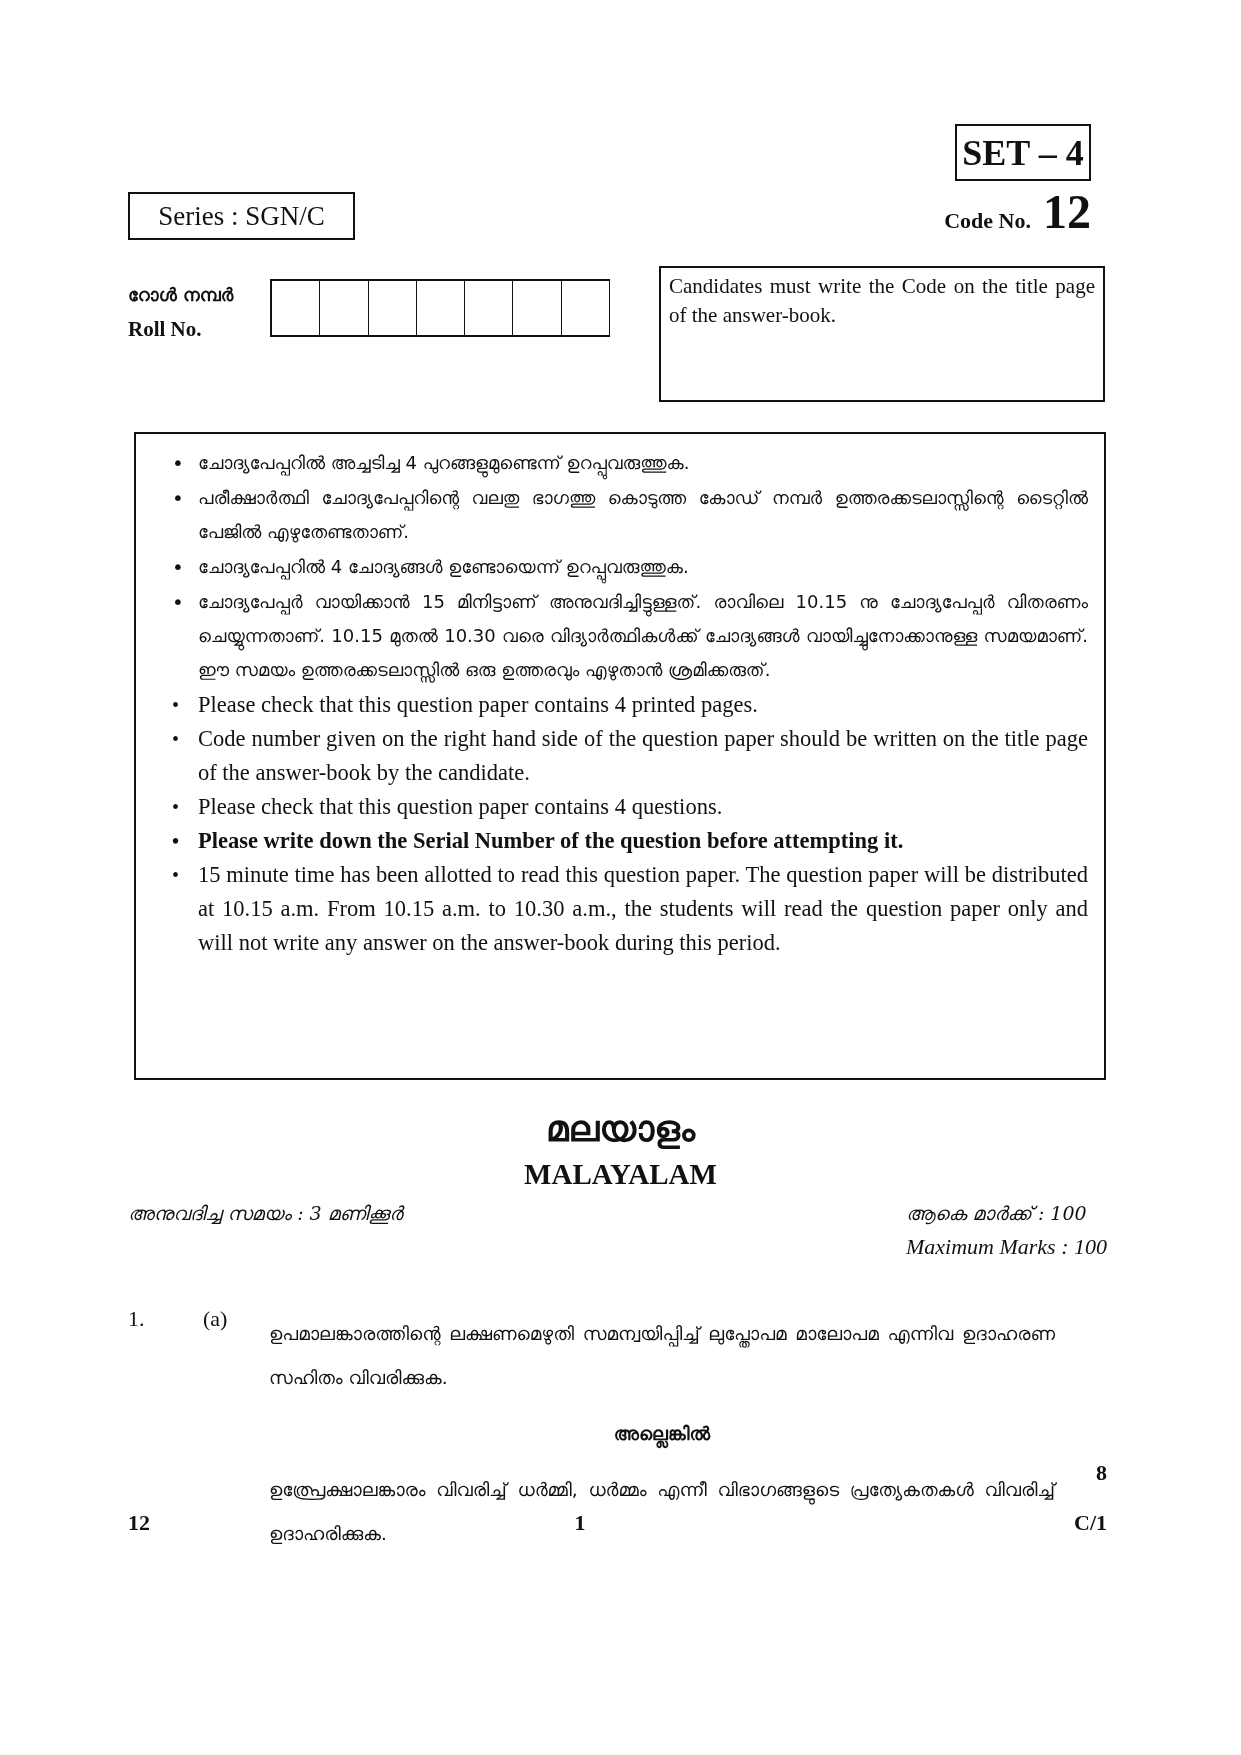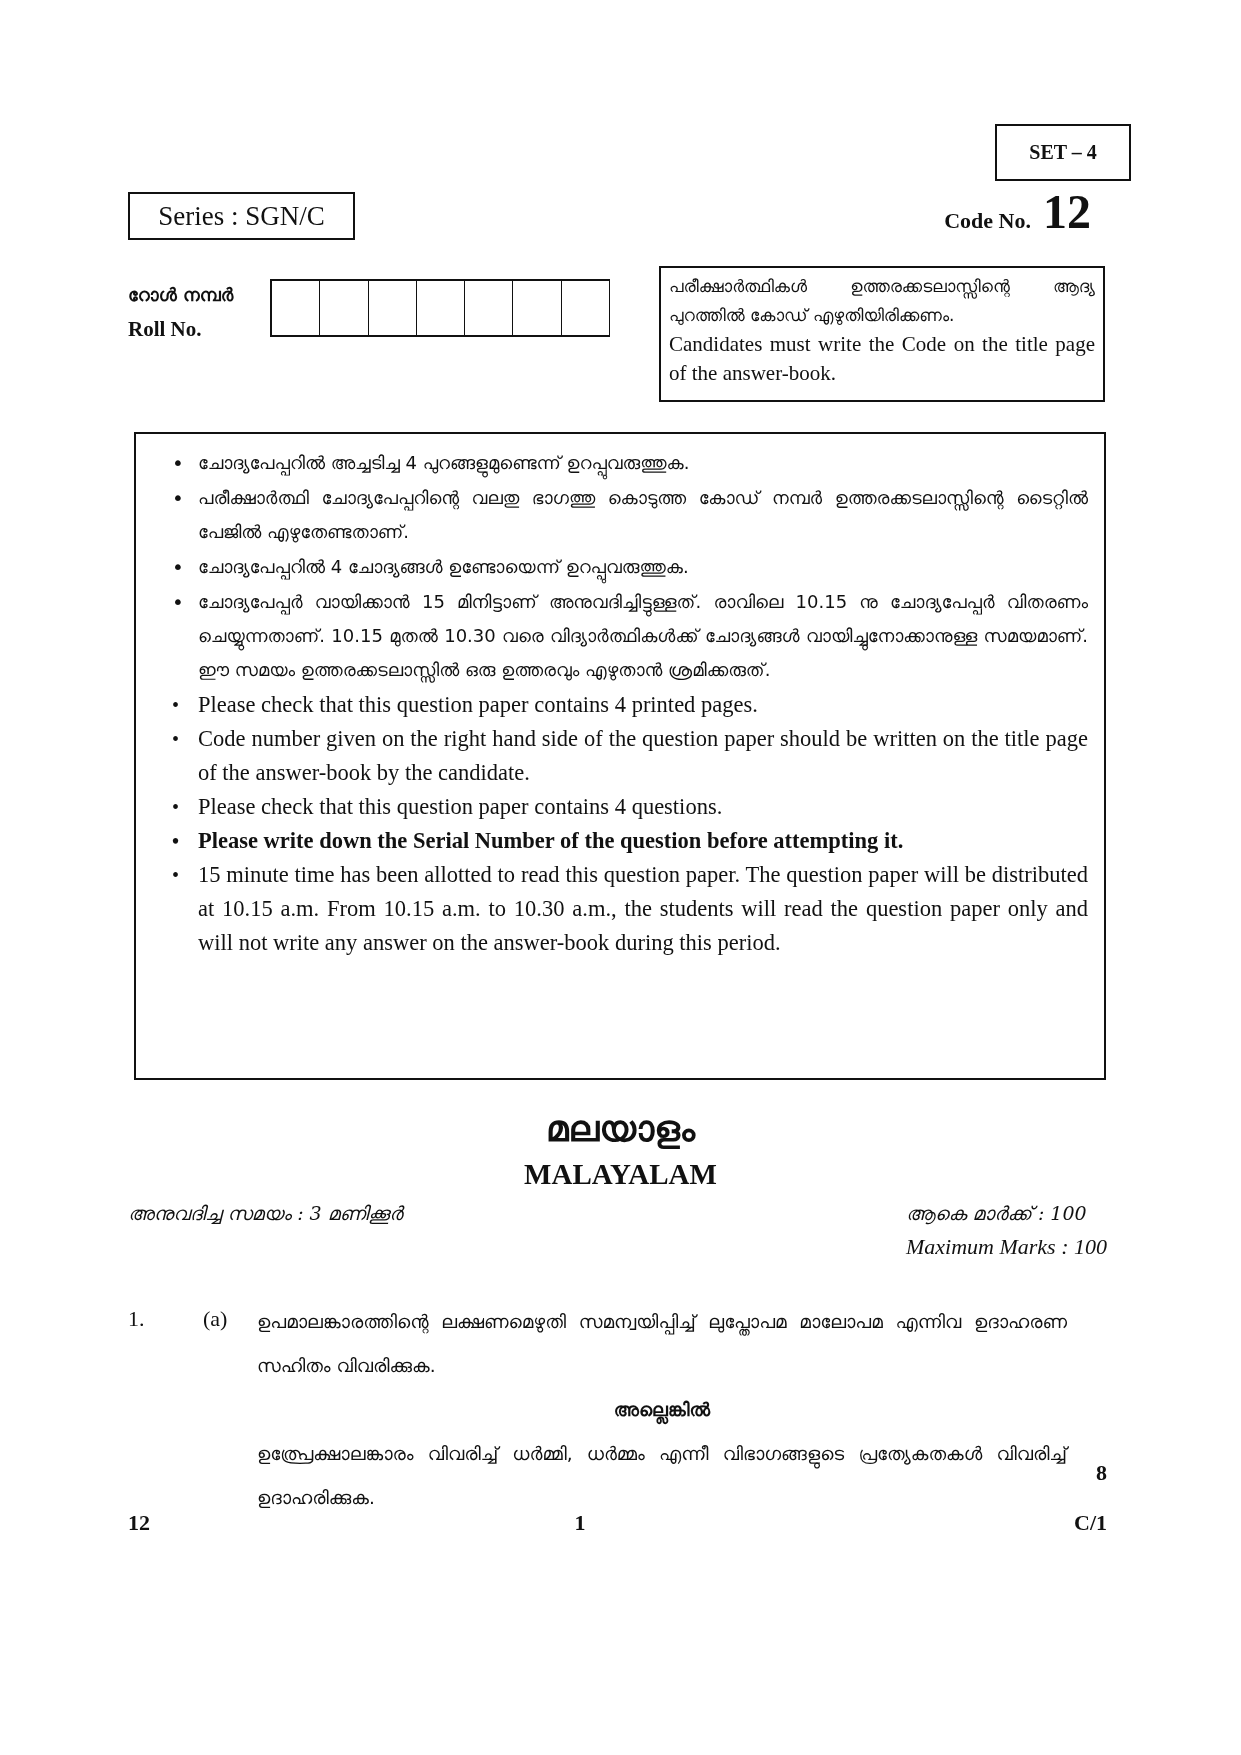--- a/index.html
+++ b/index.html
@@ -1,19 +1,19 @@
 <!DOCTYPE html>
 <html><head>
 <meta charset="utf-8">
 <style>
   html, body { margin:0; padding:0; background:#ffffff; }
   body { width:1241px; height:1755px; position:relative; overflow:hidden; color:#111; font-family:"Liberation Serif","DejaVu Serif",serif; }
   .abs { position:absolute; }
   .box { border:2px solid #111; box-sizing:border-box; }
-  .set-box { left:955px; top:124px; width:136px; height:57px; font-weight:bold; font-size:20px; display:flex; align-items:center; justify-content:center;margin-left:40px; }
+  .set-box { left:955px; top:124px; width:136px; height:57px; font-weight:bold; font-size:36px; display:flex; align-items:center; justify-content:center; }
   .series-box { left:128px; top:192px; width:227px; height:48px; font-weight:normal; font-size:27px; display:flex; align-items:center; justify-content:center; }
   .code-no { right:150px; top:188px; font-weight:bold; display:flex; align-items:baseline; gap:12px; }
   .code-no .lbl { font-size:22px; }
   .code-no .val { font-size:48px; line-height:1; }
   .roll-labels { left:128px; top:278px; font-weight:bold; font-size:21px; line-height:34px; }
   .roll-grid { left:270px; top:279px; width:340px; height:58px; display:flex; border-top:2px solid #111; border-bottom:2px solid #111; border-left:2px solid #111; box-sizing:border-box; }
   .roll-cell { flex:1; border-right:1.5px solid #111; }
   .notice-box { left:659px; top:266px; width:446px; height:136px; padding:4px 8px; font-size:21px; line-height:29px; text-align:justify; }
   .notice-box .ml { font-family:"DejaVu Sans",sans-serif; font-size:17px; line-height:29px; }
   .instr-box { left:134px; top:432px; width:972px; height:648px; padding:12px 16px 0 16px; }
@@ -24,21 +24,21 @@
   .instr-list li.en { font-size:22.5px; line-height:34px; }
   .instr-list li.bold { font-weight:bold; }
   .title-ml { left:0; width:1241px; top:1108px; text-align:center; font-family:"DejaVu Sans",sans-serif; font-weight:bold; font-size:36px; }
   .title-en { left:0; width:1241px; top:1158px; text-align:center; font-weight:bold; font-size:29px; }
   .time-left { left:128px; top:1196px; font-style:italic; font-size:22px; line-height:34px; }
   .time-left .ml, .marks-right .ml { font-family:"DejaVu Serif",serif; font-size:19px; }
   .marks-right { right:134px; top:1196px; font-style:italic; font-size:22px; line-height:34px; text-align:left; }
   .q-num { left:128px; top:1306px; font-size:22px; }
   .q-sub { left:203px; top:1306px; font-size:22px; }
   .q-body { left:257px; top:1300px; width:810px; font-family:"DejaVu Sans",sans-serif; font-size:18.5px; line-height:44px; }
-  .q-body p { margin:0; text-align:justify; }
+  .q-body p { margin:12px; text-align:justify; }
   .q-body .or { text-align:center; font-weight:bold; }
   .q-marks { right:134px; top:1460px; font-weight:bold; font-size:22px; }
   .footer-left { left:128px; top:1510px; font-weight:bold; font-size:22px; }
   .footer-center { left:0; width:1160px; text-align:center; top:1510px; font-weight:bold; font-size:22px; }
   .footer-right { right:134px; top:1510px; font-weight:bold; font-size:22px; }
 </style>
 </head>
 <body>
 
 <div class="abs box set-box">SET – 4</div>
@@ -56,21 +56,20 @@
     <div class="roll-cell"></div>
     <div class="roll-cell"></div>
     <div class="roll-cell"></div>
     <div class="roll-cell"></div>
     <div class="roll-cell"></div>
     <div class="roll-cell"></div>
     <div class="roll-cell"></div>
   </div>
 
 <div class="abs box notice-box">
-  <div class="ml">പരീക്ഷാർത്ഥികൾ ഉത്തരക്കടലാസ്സിന്റെ ആദ്യ പുറത്തിൽ കോഡ് എഴുതിയിരിക്കണം.</div>
   <div>Candidates must write the Code on the title page of the answer-book.</div>
 </div>
 
 <div class="abs box instr-box">
   <ul class="instr-list" id="instr-list">
       <li class="ml">ചോദ്യപേപ്പറിൽ അച്ചടിച്ച 4 പുറങ്ങളുമുണ്ടെന്ന് ഉറപ്പുവരുത്തുക.</li>
       <li class="ml">പരീക്ഷാർത്ഥി ചോദ്യപേപ്പറിന്റെ വലതു ഭാഗത്തു കൊടുത്ത കോഡ് നമ്പർ ഉത്തരക്കടലാസ്സിന്റെ ടൈറ്റിൽ പേജിൽ എഴുതേണ്ടതാണ്.</li>
       <li class="ml">ചോദ്യപേപ്പറിൽ 4 ചോദ്യങ്ങൾ ഉണ്ടോയെന്ന് ഉറപ്പുവരുത്തുക.</li>
       <li class="ml">ചോദ്യപേപ്പർ വായിക്കാൻ 15 മിനിട്ടാണ് അനുവദിച്ചിട്ടുള്ളത്. രാവിലെ 10.15 നു ചോദ്യപേപ്പർ വിതരണം ചെയ്യുന്നതാണ്. 10.15 മുതൽ 10.30 വരെ വിദ്യാർത്ഥികൾക്ക് ചോദ്യങ്ങൾ വായിച്ചുനോക്കാനുള്ള സമയമാണ്. ഈ സമയം ഉത്തരക്കടലാസ്സിൽ ഒരു ഉത്തരവും എഴുതാൻ ശ്രമിക്കരുത്.</li>
       <li class="en">Please check that this question paper contains 4 printed pages.</li>

